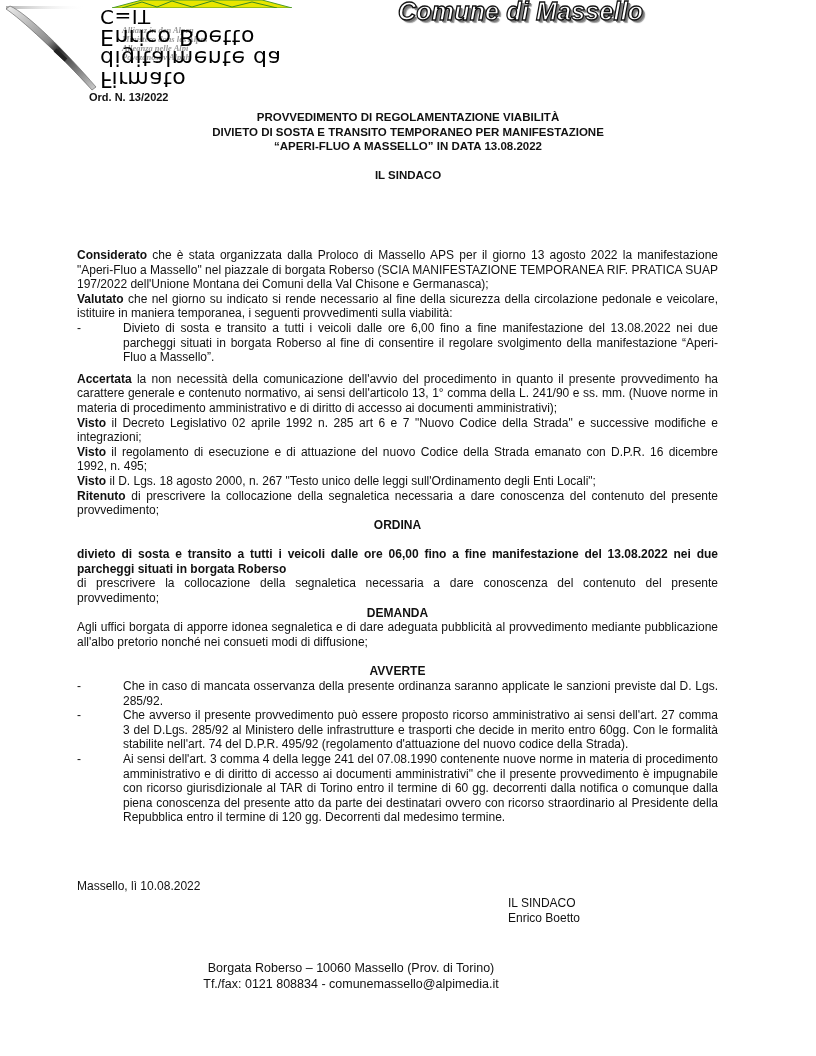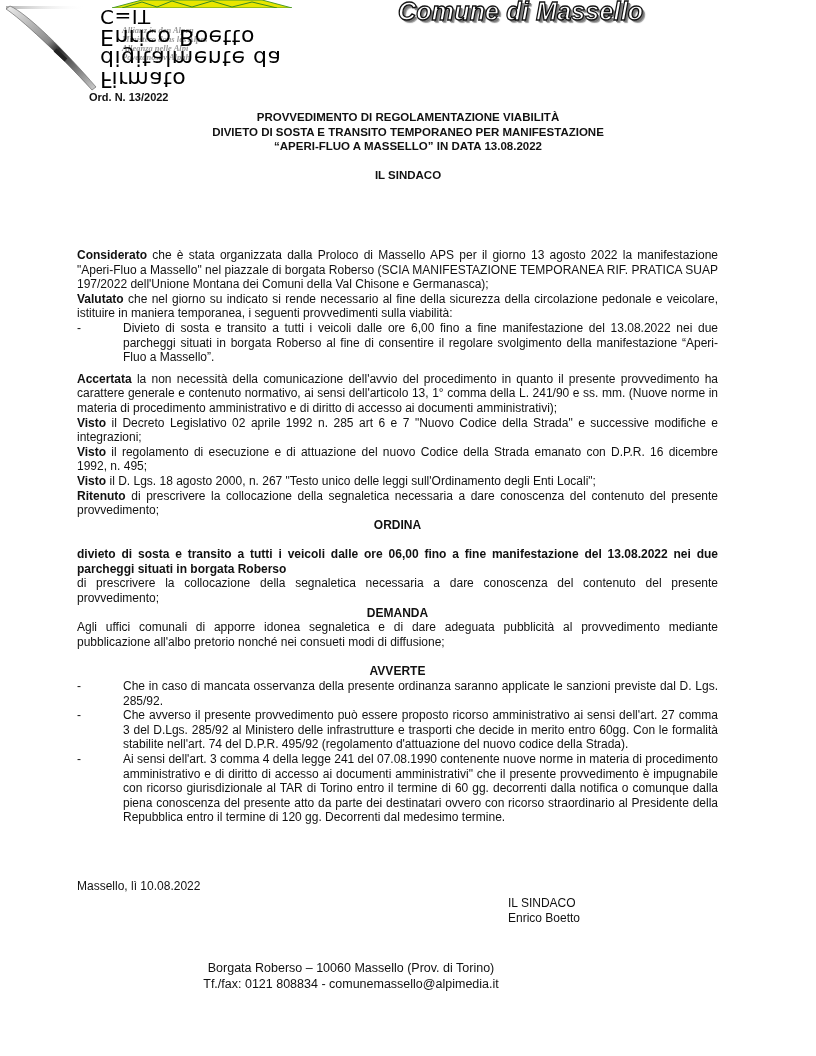--- a/index.html
+++ b/index.html
@@ -108,21 +108,21 @@
   <p><b>Visto</b><span> il regolamento di esecuzione e di attuazione del nuovo Codice della Strada emanato con D.P.R. 16 dicembre 1992, n. 495;</span></p>
   <p><b>Visto</b><span> il D. Lgs. 18 agosto 2000, n. 267 "Testo unico delle leggi sull'Ordinamento degli Enti Locali";</span></p>
   <p><b>Ritenuto</b><span> di prescrivere la collocazione della segnaletica necessaria a dare conoscenza del contenuto del presente provvedimento;</span></p>
 
   <p class="center-title">ORDINA</p>
   <div style="height:15px"></div>
   <p><b>divieto di sosta e transito a tutti i veicoli dalle ore 06,00 fino a fine manifestazione del 13.08.2022 nei due parcheggi situati in borgata Roberso</b></p>
   <p>di prescrivere la collocazione della segnaletica necessaria a dare conoscenza del contenuto del presente provvedimento;</p>
 
   <p class="center-title">DEMANDA</p>
-  <p>Agli uffici comunali di apporre idonea segnaletica e di dare adeguata pubblicità al provvedimento mediante pubblicazione all'albo pretorio nonché nei consueti modi di diffusione;</p>
+  <p>Agli uffici borgata di apporre idonea segnaletica e di dare adeguata pubblicità al provvedimento mediante pubblicazione all'albo pretorio nonché nei consueti modi di diffusione;</p>
   <div style="height:15px"></div>
 
   <p class="center-title">AVVERTE</p>
   <div class="bullet-row">
     <span class="dash">-</span>
     <span class="txt">Che in caso di mancata osservanza della presente ordinanza saranno applicate le sanzioni previste dal D. Lgs. 285/92.</span>
   </div>
   <div class="bullet-row">
     <span class="dash">-</span>
     <span class="txt">Che avverso il presente provvedimento può essere proposto ricorso amministrativo ai sensi dell'art. 27 comma 3 del D.Lgs. 285/92 al Ministero delle infrastrutture e trasporti che decide in merito entro 60gg. Con le formalità stabilite nell'art. 74 del D.P.R. 495/92 (regolamento d'attuazione del nuovo codice della Strada).</span>

